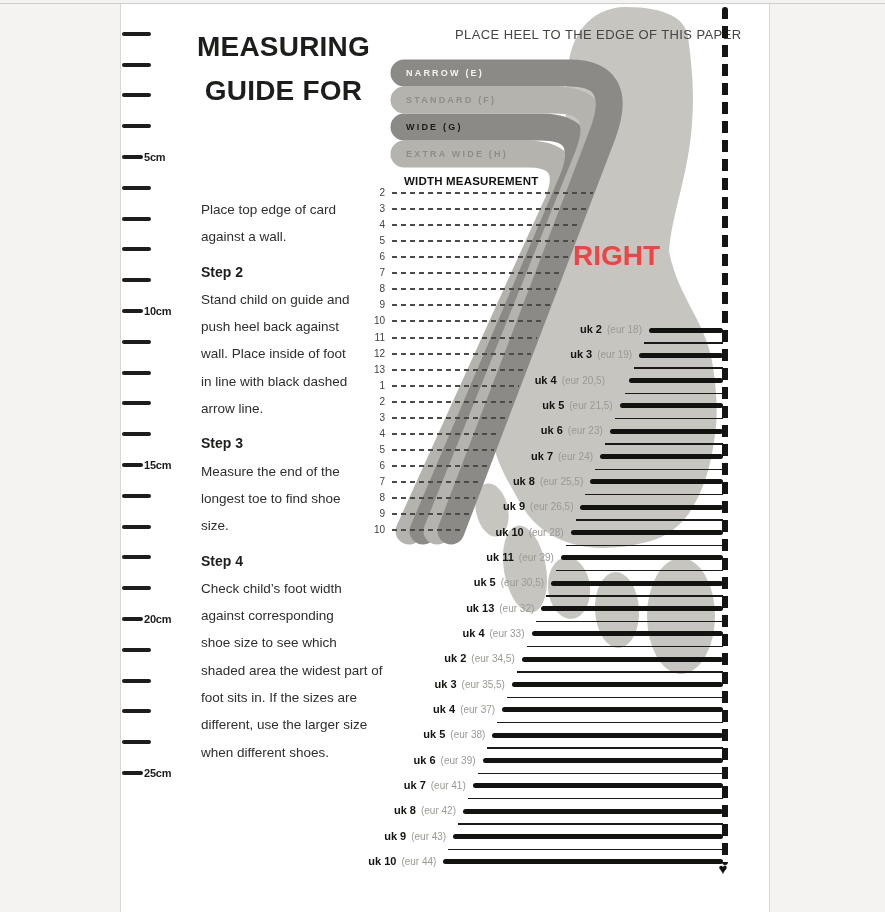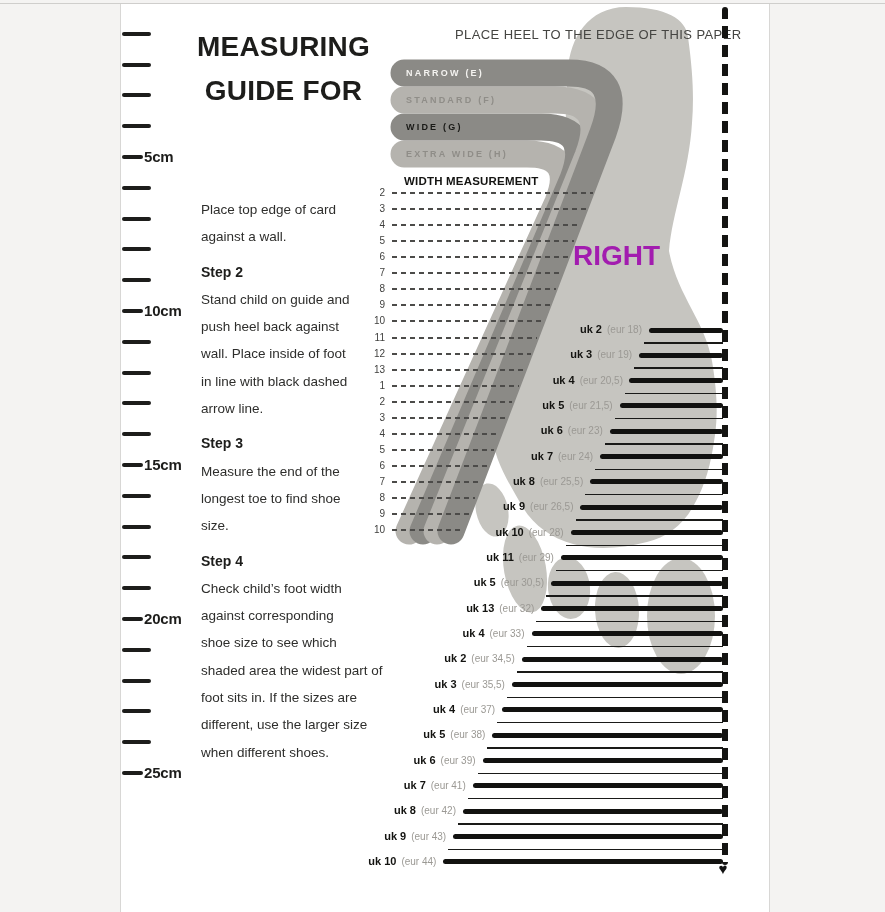--- a/index.html
+++ b/index.html
@@ -5,21 +5,21 @@
   html,body{margin:0;padding:0;background:#e9e9e8;}
   .root{position:relative;width:885px;height:912px;background:#f4f3f2;overflow:hidden;
         font-family:"Liberation Sans",sans-serif;}
   .page{position:absolute;left:120px;top:3px;width:648px;height:909px;background:#ffffff;
         border-left:1px solid #d8d7d5;border-right:1px solid #d8d7d5;}
   .topline{position:absolute;left:0;top:3px;width:885px;height:1px;background:#cfcecc;z-index:6;}
 
   
   .tick{position:absolute;left:1px;width:29px;height:4px;background:#1d1d1b;border-radius:2px;z-index:3;}
   .tick.lab{width:21px;}
-  .ticklabel{position:absolute;left:23px;height:18px;font-size:15px;font-weight:bold;color:#1d1d1b;
+  .ticklabel{position:absolute;left:23px;height:18px;font-size:11px;font-weight:bold;color:#1d1d1b;
              letter-spacing:-0.2px;z-index:3;line-height:18px;}
 
   
   .title{position:absolute;left:55px;top:22px;width:215px;text-align:center;font-size:28px;
          font-weight:bold;color:#1d1d1b;line-height:43.5px;letter-spacing:0.2px;z-index:3;}
   .steps{position:absolute;left:80px;top:193px;width:215px;color:#2e2e2c;font-size:13.5px;
          line-height:27.3px;z-index:3;}
   .steps .h{font-weight:bold;color:#1d1d1b;font-size:14px;margin-top:8px;}
   .steps .h:first-child{margin-top:0;}
   .steps .l{white-space:nowrap;}
@@ -33,21 +33,21 @@
            letter-spacing:0.2px;z-index:3;}
   .wnum{position:absolute;left:230px;width:34px;text-align:right;font-size:10px;color:#3f3f3d;z-index:3;}
   .wline{position:absolute;left:271px;height:2px;z-index:3;
          background-image:repeating-linear-gradient(90deg,#4c4b49 0 5px,transparent 5px 9px);}
 
   
   .bandlabel{position:absolute;left:285px;font-size:9px;font-weight:bold;letter-spacing:2.2px;
              z-index:2;white-space:nowrap;line-height:10px;}
 
   
-  .right-label{position:absolute;left:452px;top:237px;font-size:28px;font-weight:bold;color:#a21caf;z-index:3;}
+  .right-label{position:absolute;left:452px;top:237px;font-size:28px;font-weight:bold;color:#ef4444;z-index:3;}
 
   
   .slab{position:absolute;width:160px;text-align:right;font-size:11px;color:#141411;
         white-space:nowrap;z-index:3;line-height:13px;}
   .slab .uk{font-weight:bold;color:#131310;}
   .slab .eur{font-size:10px;color:#9b9994;margin-left:5px;font-weight:normal;}
   .sline{position:absolute;height:5px;background:#121210;border-radius:2.5px;z-index:3;}
   .sthin{position:absolute;height:1.5px;background:#1a1a18;z-index:3;}
 
   
@@ -203,21 +203,21 @@
 
     <div class="right-label">RIGHT</div>
 
     <div>
         <div class="slab" style="top: 320px; left: 361px;"><span class="uk">uk 2</span><span class="eur">(eur 18)</span></div>
         <div class="sline" style="top: 324.5px; left: 528px; width: 74px;"></div>
         <div class="sthin" style="top: 339px; left: 523.1px; width: 78.9px;"></div>
         <div class="slab" style="top: 345.33px; left: 351.21px;"><span class="uk">uk 3</span><span class="eur">(eur 19)</span></div>
         <div class="sline" style="top: 349.83px; left: 518.21px; width: 83.79px;"></div>
         <div class="sthin" style="top: 364.33px; left: 513.31px; width: 88.69px;"></div>
-        <div class="slab" style="top: 370.66px; left: 342px; text-align: right;"><span class="uk">uk 4</span><span class="eur">(eur 20,5)</span></div>
+        <div class="slab" style="top: 370.66px; left: 324px; text-align: right;"><span class="uk">uk 4</span><span class="eur">(eur 20,5)</span></div>
         <div class="sline" style="top: 375.16px; left: 508.42px; width: 93.58px;"></div>
         <div class="sthin" style="top: 389.66px; left: 503.52px; width: 98.48px;"></div>
         <div class="slab" style="top: 395.99px; left: 331.63px;"><span class="uk">uk 5</span><span class="eur">(eur 21,5)</span></div>
         <div class="sline" style="top: 400.49px; left: 498.63px; width: 103.37px;"></div>
         <div class="sthin" style="top: 414.99px; left: 493.73px; width: 108.27px;"></div>
         <div class="slab" style="top: 421.32px; left: 321.84px;"><span class="uk">uk 6</span><span class="eur">(eur 23)</span></div>
         <div class="sline" style="top: 425.82px; left: 488.84px; width: 113.16px;"></div>
         <div class="sthin" style="top: 440.32px; left: 483.94px; width: 118.06px;"></div>
         <div class="slab" style="top: 446.65px; left: 312.05px;"><span class="uk">uk 7</span><span class="eur">(eur 24)</span></div>
         <div class="sline" style="top: 451.15px; left: 479.05px; width: 122.95px;"></div>

